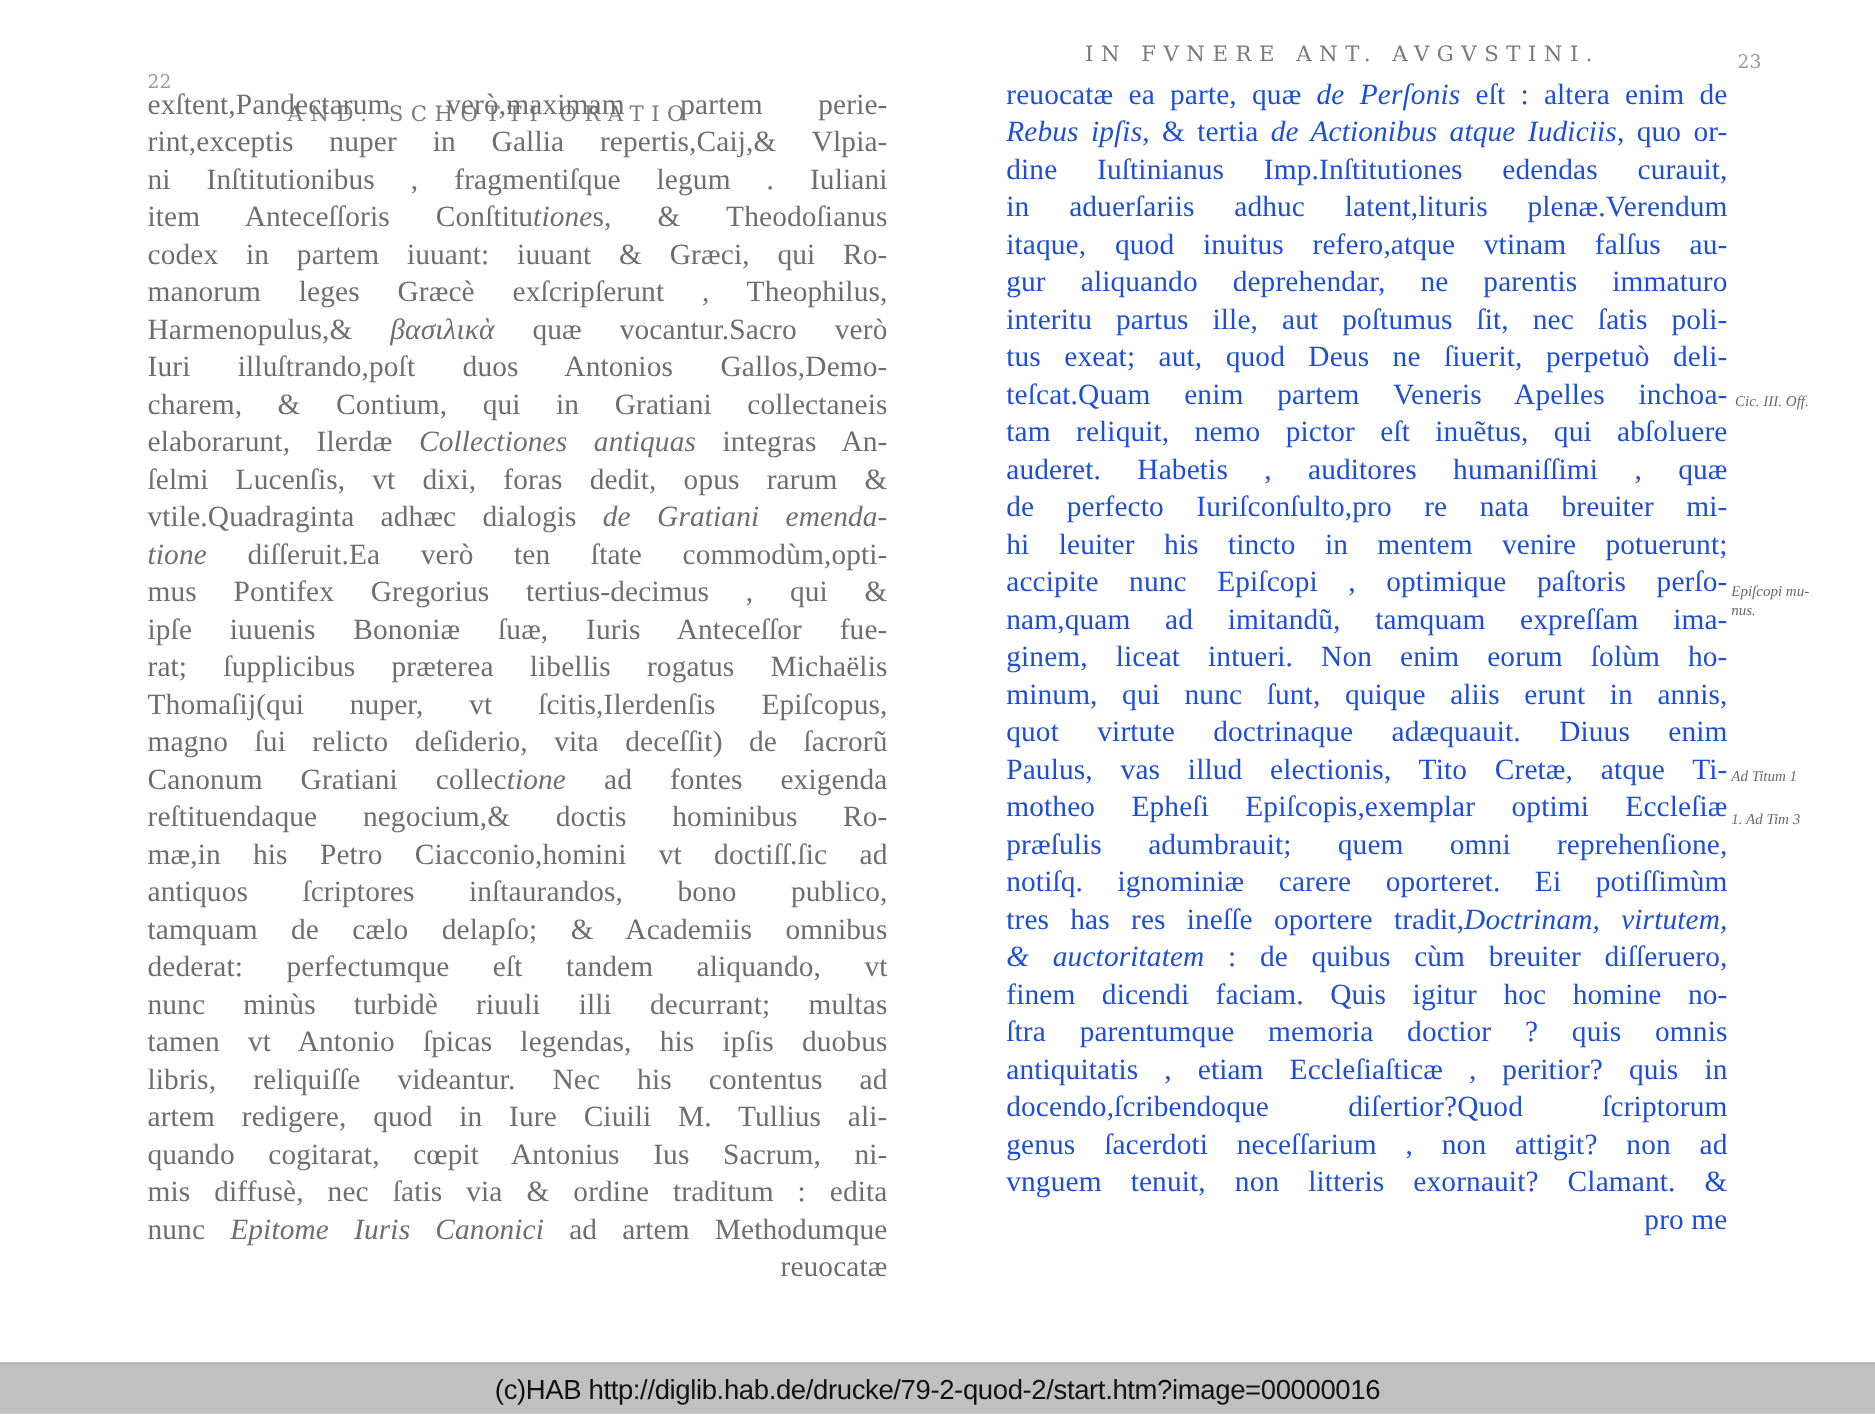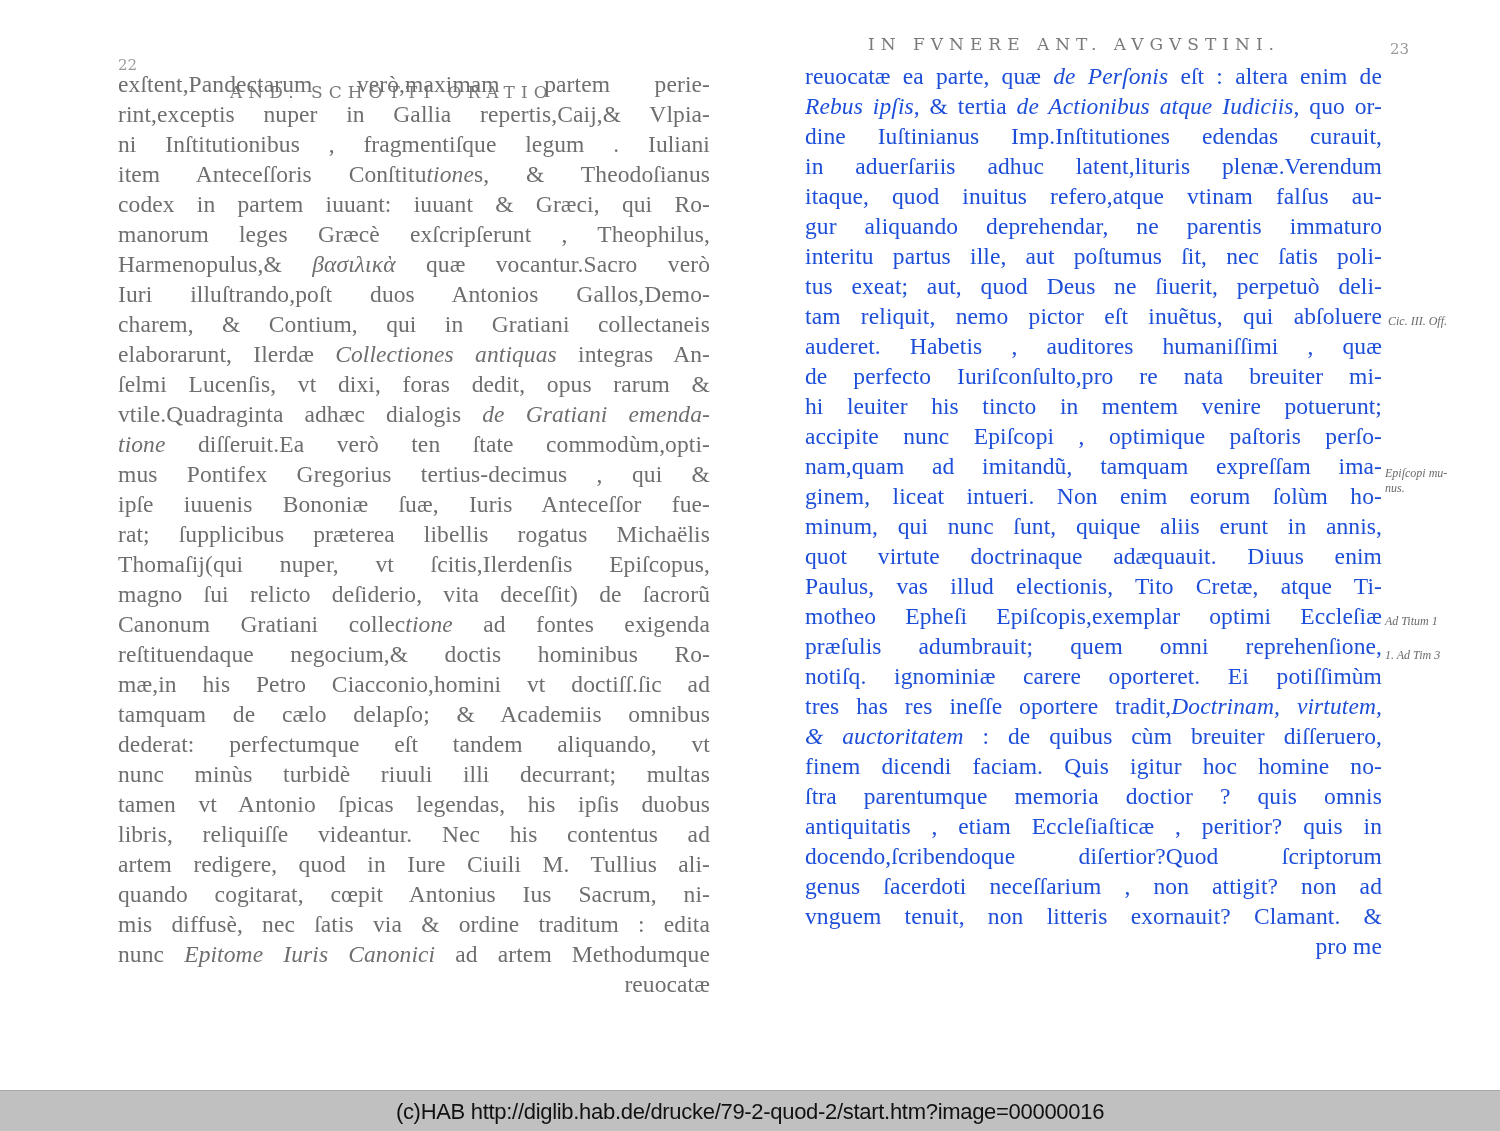--- a/index.html
+++ b/index.html
@@ -65,20 +65,21 @@
       <div class="line">vtile.Quadraginta adhæc dialogis <i>de Gratiani emenda-</i></div>
       <div class="line"><i>tione</i> diſſeruit.Ea verò ten ſtate commodùm,opti-</div>
       <div class="line">mus Pontifex Gregorius tertius-decimus , qui &amp;</div>
       <div class="line">ipſe iuuenis Bononiæ ſuæ, Iuris Anteceſſor fue-</div>
       <div class="line">rat; ſupplicibus præterea libellis rogatus Michaëlis</div>
       <div class="line">Thomaſij(qui nuper, vt ſcitis,Ilerdenſis Epiſcopus,</div>
       <div class="line">magno ſui relicto deſiderio, vita deceſſit) de ſacrorũ</div>
       <div class="line">Canonum Gratiani collec<i>tione</i> ad fontes exigenda</div>
       <div class="line">reſtituendaque negocium,&amp; doctis hominibus Ro-</div>
       <div class="line">mæ,in his Petro Ciacconio,homini vt doctiſſ.ſic ad</div>
+      <div class="line">antiquos ſcriptores inſtaurandos, bono publico,</div>
       <div class="line">tamquam de cælo delapſo; &amp; Academiis omnibus</div>
       <div class="line">dederat: perfectumque eſt tandem aliquando, vt</div>
       <div class="line">nunc minùs turbidè riuuli illi decurrant; multas</div>
       <div class="line">tamen vt Antonio ſpicas legendas, his ipſis duobus</div>
       <div class="line">libris, reliquiſſe videantur. Nec his contentus ad</div>
       <div class="line">artem redigere, quod in Iure Ciuili M. Tullius ali-</div>
       <div class="line">quando cogitarat, cœpit Antonius Ius Sacrum, ni-</div>
       <div class="line">mis diffusè, nec ſatis via &amp; ordine traditum : edita</div>
       <div class="line">nunc <i>Epitome Iuris Canonici</i> ad artem Methodumque</div>
       <div class="line last">reuocatæ</div>
@@ -90,20 +91,21 @@
   <span class="folio" style="left:618px; top:40px;margin-left:12px;">23</span>
   <div class="text-block" id="right-text" style="left:45px; top:61px; width:577px;">
       <div class="line">reuocatæ ea parte, quæ <i>de Perſonis</i> eſt : altera enim de</div>
       <div class="line"><i>Rebus ipſis</i>, &amp; tertia <i>de Actionibus atque Iudiciis</i>, quo or-</div>
       <div class="line">dine Iuſtinianus Imp.Inſtitutiones edendas curauit,</div>
       <div class="line">in aduerſariis adhuc latent,lituris plenæ.Verendum</div>
       <div class="line">itaque, quod inuitus refero,atque vtinam falſus au-</div>
       <div class="line">gur aliquando deprehendar, ne parentis immaturo</div>
       <div class="line">interitu partus ille, aut poſtumus ſit, nec ſatis poli-</div>
       <div class="line">tus exeat; aut, quod Deus ne ſiuerit, perpetuò deli-</div>
+      <div class="line">teſcat.Quam enim partem Veneris Apelles inchoa-</div>
       <div class="line">tam reliquit, nemo pictor eſt inuẽtus, qui abſoluere</div>
       <div class="line">auderet.     Habetis , auditores humaniſſimi , quæ</div>
       <div class="line">de perfecto Iuriſconſulto,pro re nata breuiter mi-</div>
       <div class="line">hi leuiter his tincto in mentem venire potuerunt;</div>
       <div class="line">accipite nunc Epiſcopi , optimique paſtoris perſo-</div>
       <div class="line">nam,quam ad imitandũ, tamquam expreſſam ima-</div>
       <div class="line">ginem, liceat intueri. Non enim eorum ſolùm ho-</div>
       <div class="line">minum, qui nunc ſunt, quique aliis erunt in annis,</div>
       <div class="line">quot virtute doctrinaque adæquauit. Diuus enim</div>
       <div class="line">Paulus, vas illud electionis, Tito Cretæ, atque Ti-</div>

